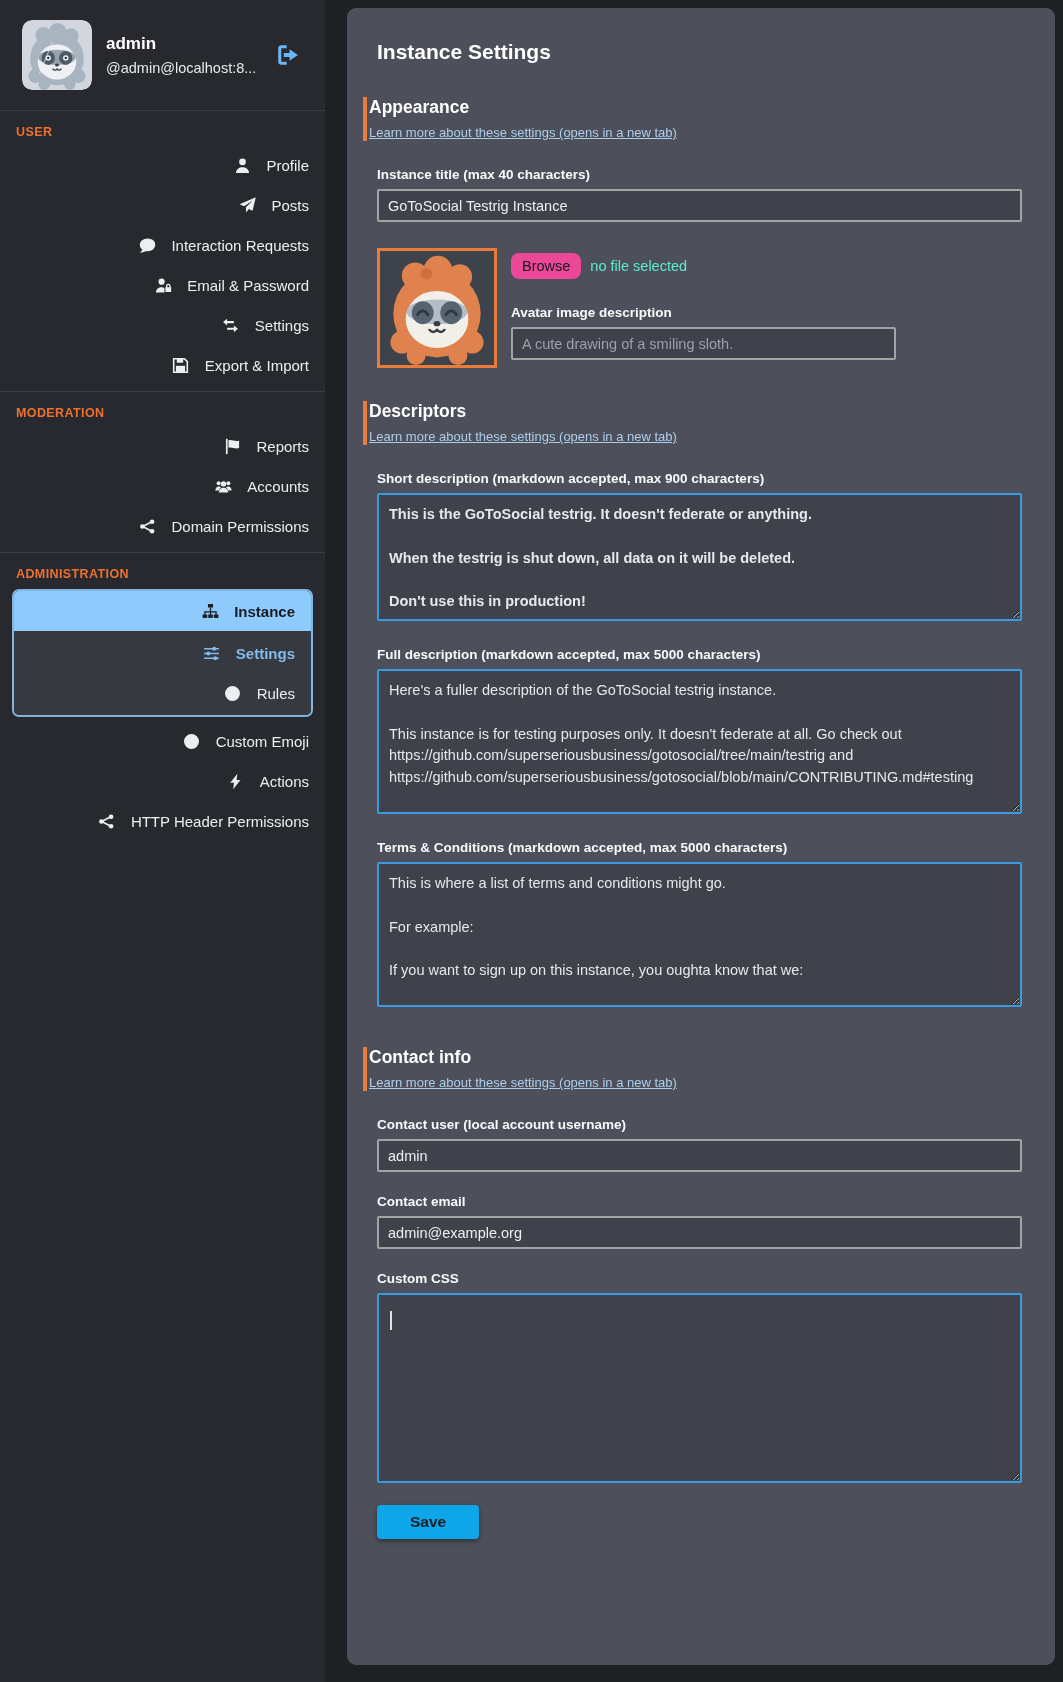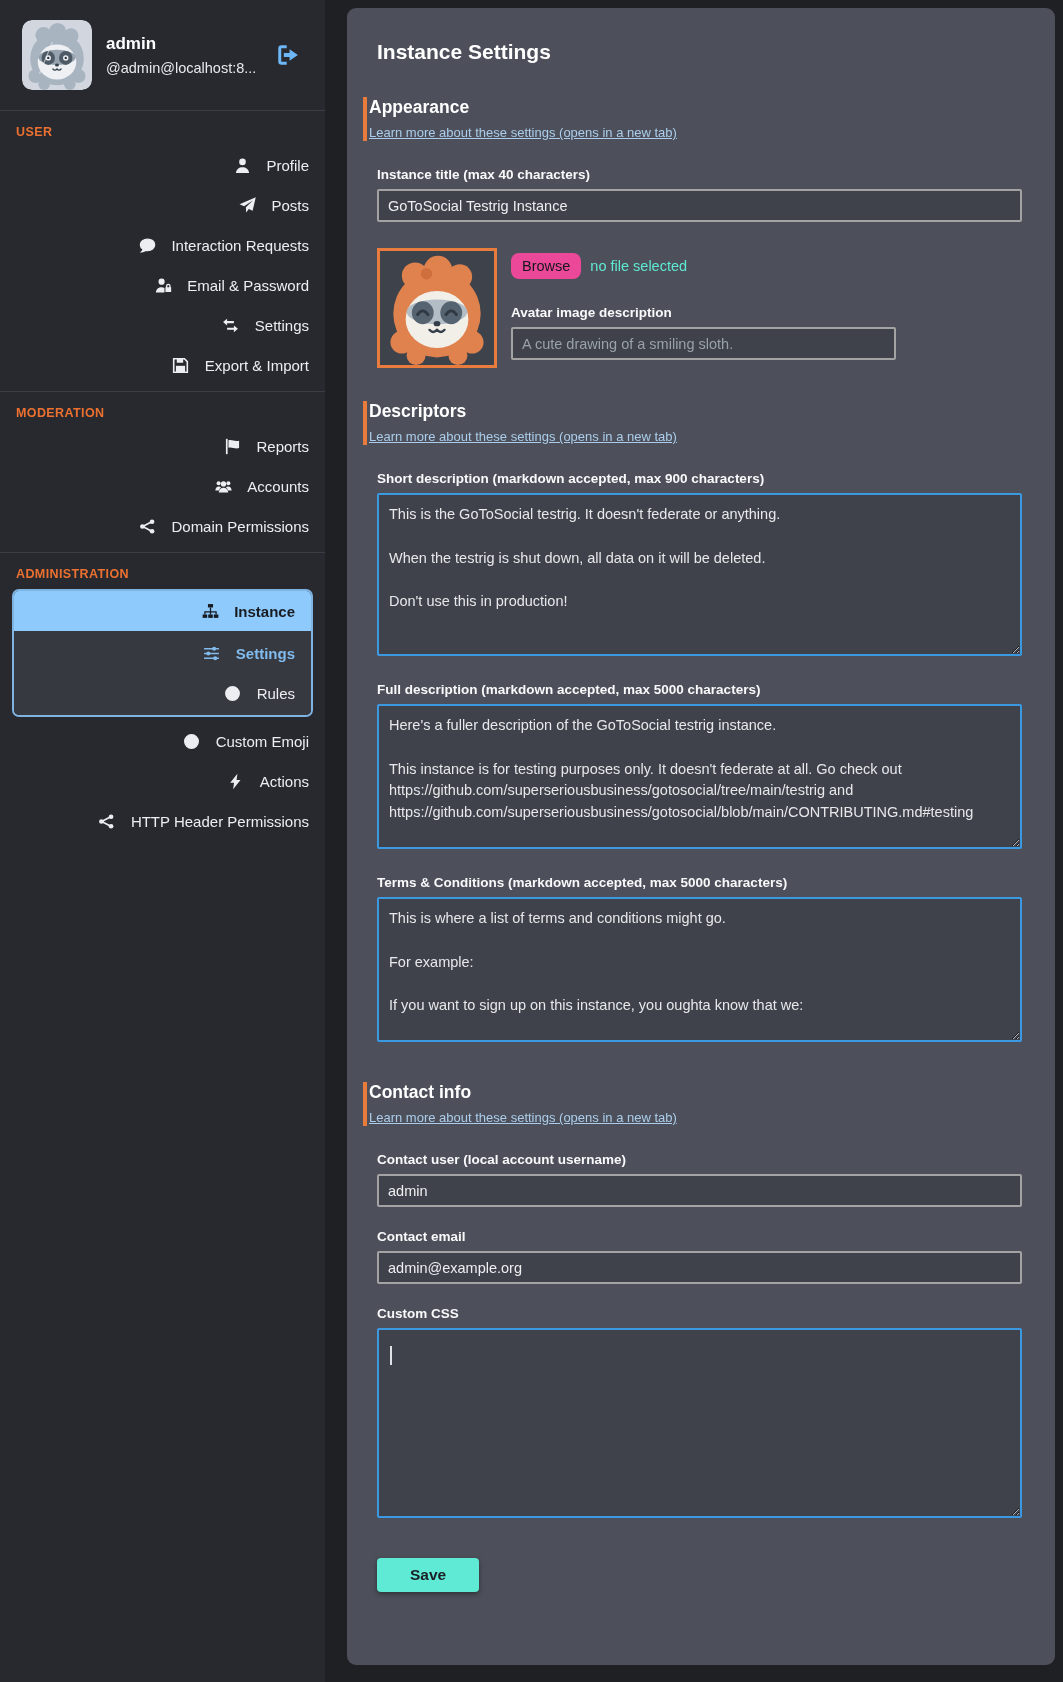--- a/index.html
+++ b/index.html
@@ -80,21 +80,21 @@
     font-family:"Liberation Sans",sans-serif;outline:none;
   }
   .text-input::placeholder{color:#99a1ab;}
   .text-area{
     display:block;margin-top:7px;width:100%;box-sizing:border-box;
     background:#3f424b;border:2px solid #3b99e2;border-radius:2px;
     color:#e6e8ea;font-size:14.5px;line-height:1.5;
     padding:9px 10px;resize:both;
     font-family:"Liberation Sans",sans-serif;outline:none;
   }
-  .ta-short{height:163px;}
+  .ta-short{height:128px;font-weight:bold;}
   .ta-full{height:145px;}
   .ta-terms{height:145px;}
   .ta-css{height:190px;}
   .avatar-row{display:flex;margin-top:9px;}
   .avatar-preview{
     width:114px;height:114px;border:3px solid #e87c3c;flex:0 0 auto;
   }
   .avatar-preview svg{display:block;}
   .avatar-right{margin-left:14px;padding-top:5px;flex:1 1 auto;}
   .browse-row{display:flex;align-items:center;gap:9px;}
@@ -102,22 +102,22 @@
     background:#ec4899;color:#14171d;border:none;border-radius:8px;
     font-size:14.5px;padding:5px 11px;cursor:pointer;
     font-family:"Liberation Sans",sans-serif;
   }
   .file-status{font-size:14.5px;color:#5eead4;}
   .sub-label{display:block;margin-top:26px;font-size:13.5px;font-weight:bold;color:#f8f9fa;}
   .avatar-desc{width:385px;}
   .css-wrap{position:relative;}
   .caret{position:absolute;left:13px;top:18px;width:1.5px;height:19px;background:#dfe2e6;}
   .save-btn{
-    margin-top:40px;
-    background:#5eead4;color:#1b1e24;border:none;border-radius:4px;
+    margin-top:22px;
+    background:#0ea5e9;color:#1b1e24;border:none;border-radius:4px;
     font-size:15.5px;font-weight:bold;padding:8px 33px;cursor:pointer;
     box-shadow:0 2px 5px rgba(0,0,0,.4);
     font-family:"Liberation Sans",sans-serif;
   }
 </style>
 </head>
 <body>
 
 <div class="sidebar">
 

